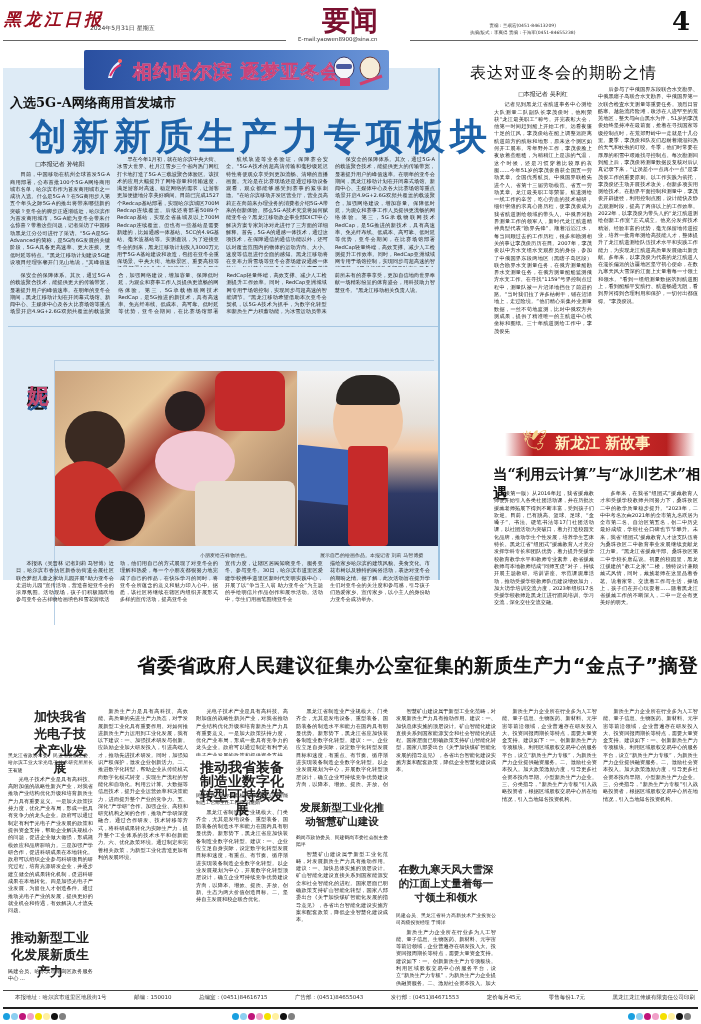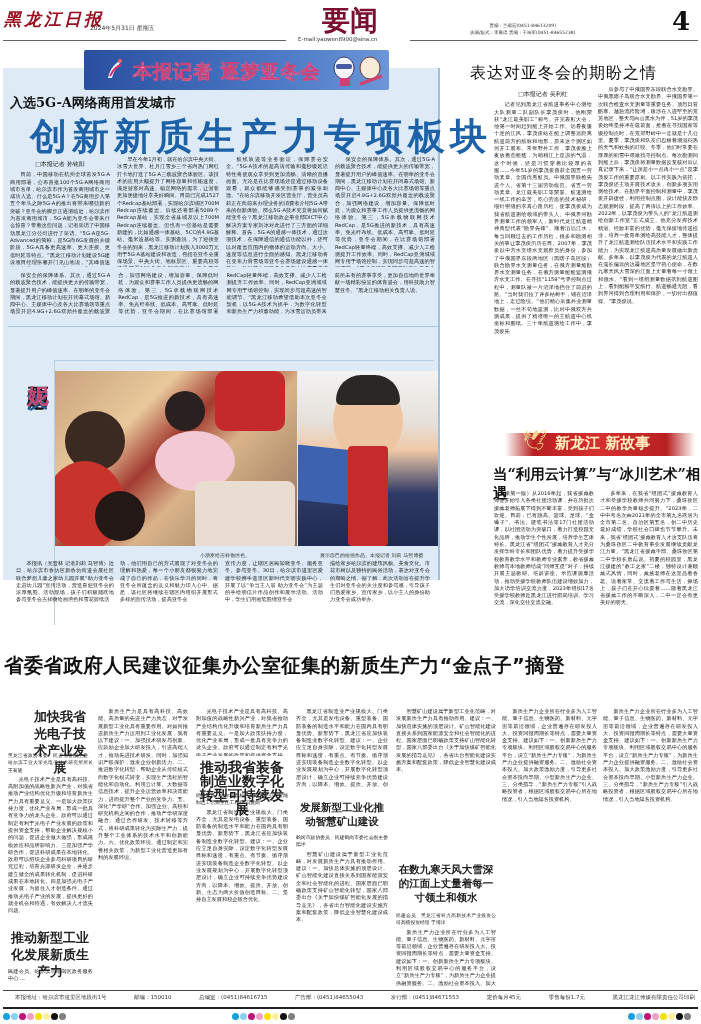--- a/index.html
+++ b/index.html
@@ -39,21 +39,21 @@
   .photo-shape { position: absolute; border-radius: 50%; }
   .caption1 { left: 200px; top: 552px; font-size: 5px; color: #333; }
   .caption2 { left: 320px; top: 552px; font-size: 5px; color: #333; }
 
   .right-headline1 { left: 470px; top: 63px; font-size: 16px; font-weight: normal; color: #111; letter-spacing: 1px; }
   .ribbon { left: 505px; top: 433px; width: 190px; height: 23px; background: linear-gradient(90deg,#ffffff 0%,#b82020 15%,#d63030 50%,#b82020 85%,#ffffff 100%); }
   .ribbon-text { left: 555px; top: 434px; font-size: 15px; font-weight: bold; color: #fff1c0; font-family: "DejaVu Sans", sans-serif; }
   .ribbon-icon { left: 522px; top: 428px; font-size: 20px; color: #f3d28a; }
   .right-headline2 { left: 493px; top: 465px; font-size: 14.5px; font-weight: bold; color: #111; }
 
-  .bottom-headline { left: 4px; top: 652px; width: 694px; font-size: 19.5px; font-weight: bold; color: #111; text-align: left; font-family: "DejaVu Sans", sans-serif; letter-spacing: 0.3px; }
+  .bottom-headline { left: 4px; top: 652px; width: 694px; font-size: 19.5px; font-weight: bold; color: #111; text-align: right; font-family: "DejaVu Sans", sans-serif; letter-spacing: 0.3px; }
   .sub-head { font-weight: bold; font-size: 13px; line-height: 17px; text-align: center; color: #222; }
 
   .footer-rule { left: 3px; top: 990px; width: 695px; height: 1px; background: #444; }
   .footer-rule2 { left: 3px; top: 1007px; width: 695px; height: 2px; background: #222; }
   .footer { left: 15px; top: 994px; width: 680px; font-size: 5.5px; color: #333; display: flex; justify-content: space-between; font-family: "DejaVu Sans", sans-serif; }
   .dots { top: 1013px; display: flex; gap: 1px; }
   .dot { width: 7px; height: 7px; border-radius: 50%; display: inline-block; }
 </style>
 </head>
 <body>
@@ -71,21 +71,21 @@
 <div class="abs page-num">4</div>
 
 <div class="abs feature-box"></div>
 
 <div class="abs banner"></div>
 <svg class="abs banner-logo" viewBox="0 0 22 26">
   <path d="M4 22 C 6 12, 12 6, 18 4 C 14 10, 10 14, 8 22 Z" fill="#e8f0ff"></path>
   <path d="M6 20 C 9 14, 13 10, 17 9" stroke="#e0306a" stroke-width="2" fill="none"></path>
   <circle cx="16" cy="5" r="2" fill="#ff6060"></circle>
 </svg>
-<div class="abs banner-text">本报记者 逐梦亚冬会</div>
+<div class="abs banner-text">相约哈尔滨 逐梦亚冬会</div>
 <svg class="abs mascots" viewBox="0 0 55 34">
   <ellipse cx="14" cy="14" rx="10" ry="11" fill="#f4f4f8" stroke="#3c3c6a" stroke-width="1"></ellipse>
   <rect x="6" y="10" width="16" height="5" rx="2" fill="#4a5aa0"></rect>
   <ellipse cx="40" cy="14" rx="10" ry="11" fill="#f6ecd8" stroke="#6a3c3c" stroke-width="1"></ellipse>
   <path d="M30 30 L52 22" stroke="#d04070" stroke-width="3"></path>
   <rect x="10" y="24" width="10" height="8" fill="#d04070"></rect>
 </svg>
 
 <div class="abs kicker">入选5G-A网络商用首发城市</div>
 <div class="abs headline-blue">创新新质生产力专项板块</div>

